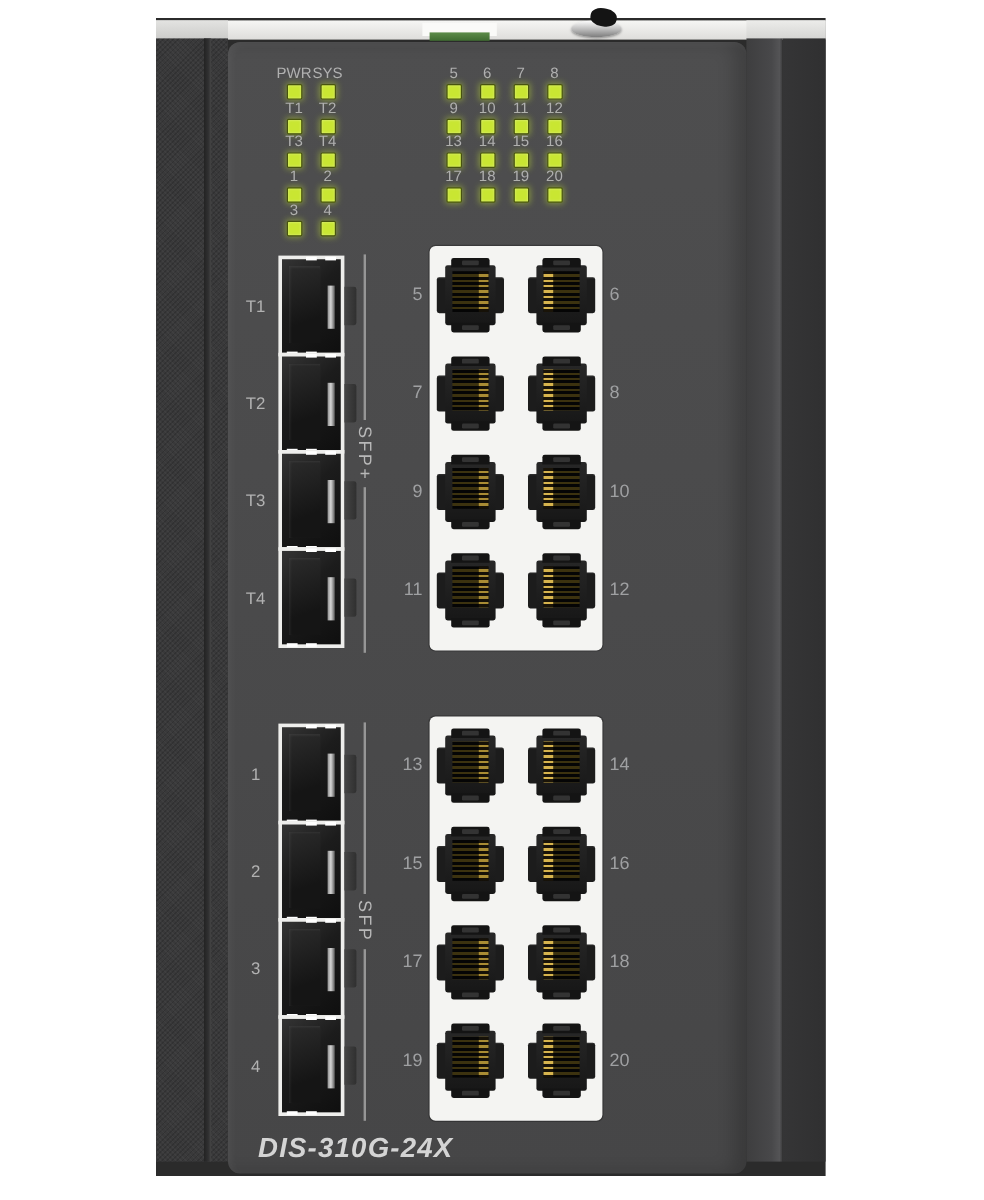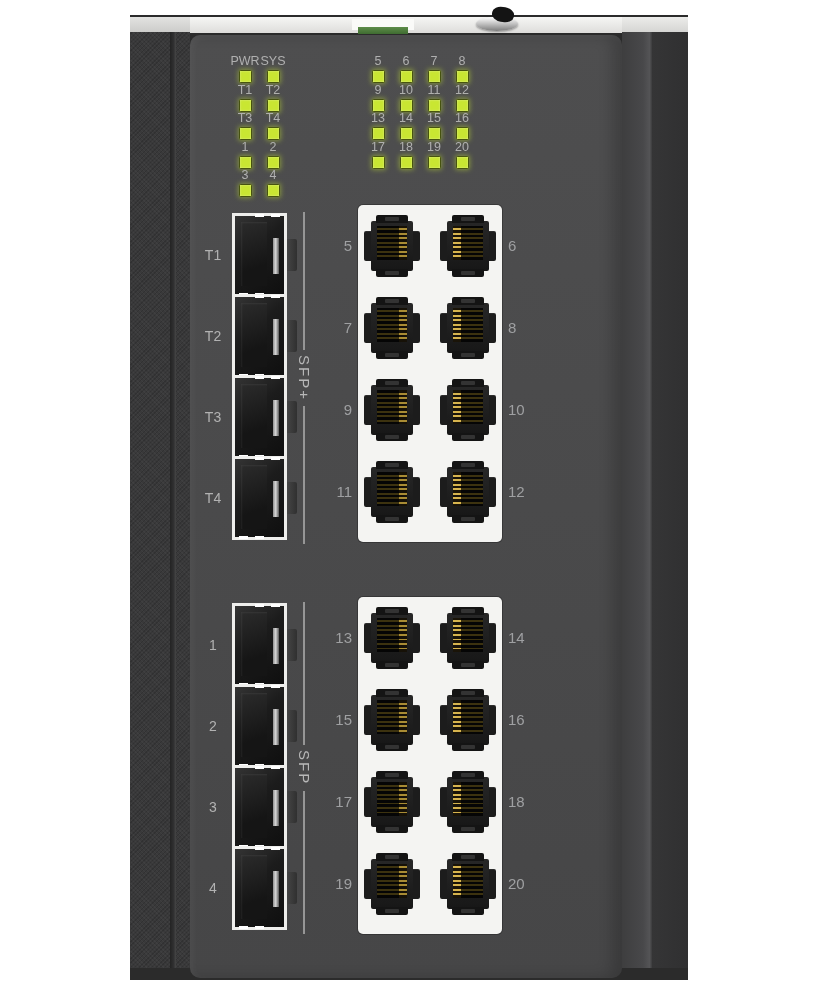--- a/index.html
+++ b/index.html
@@ -454,15 +454,16 @@
       </div>
       <span class="pnum pnum-l" style="top:572px">13</span>
       <span class="pnum pnum-l" style="top:654px">15</span>
       <span class="pnum pnum-l" style="top:736px">17</span>
       <span class="pnum pnum-l" style="top:818px">19</span>
       <span class="pnum pnum-r" style="top:572px">14</span>
       <span class="pnum pnum-r" style="top:654px">16</span>
       <span class="pnum pnum-r" style="top:736px">18</span>
       <span class="pnum pnum-r" style="top:818px">20</span>
 
+      <div class="model">DIS-310G-24X</div>
     </div>
   </div>
 </div>
 
 </body></html>

